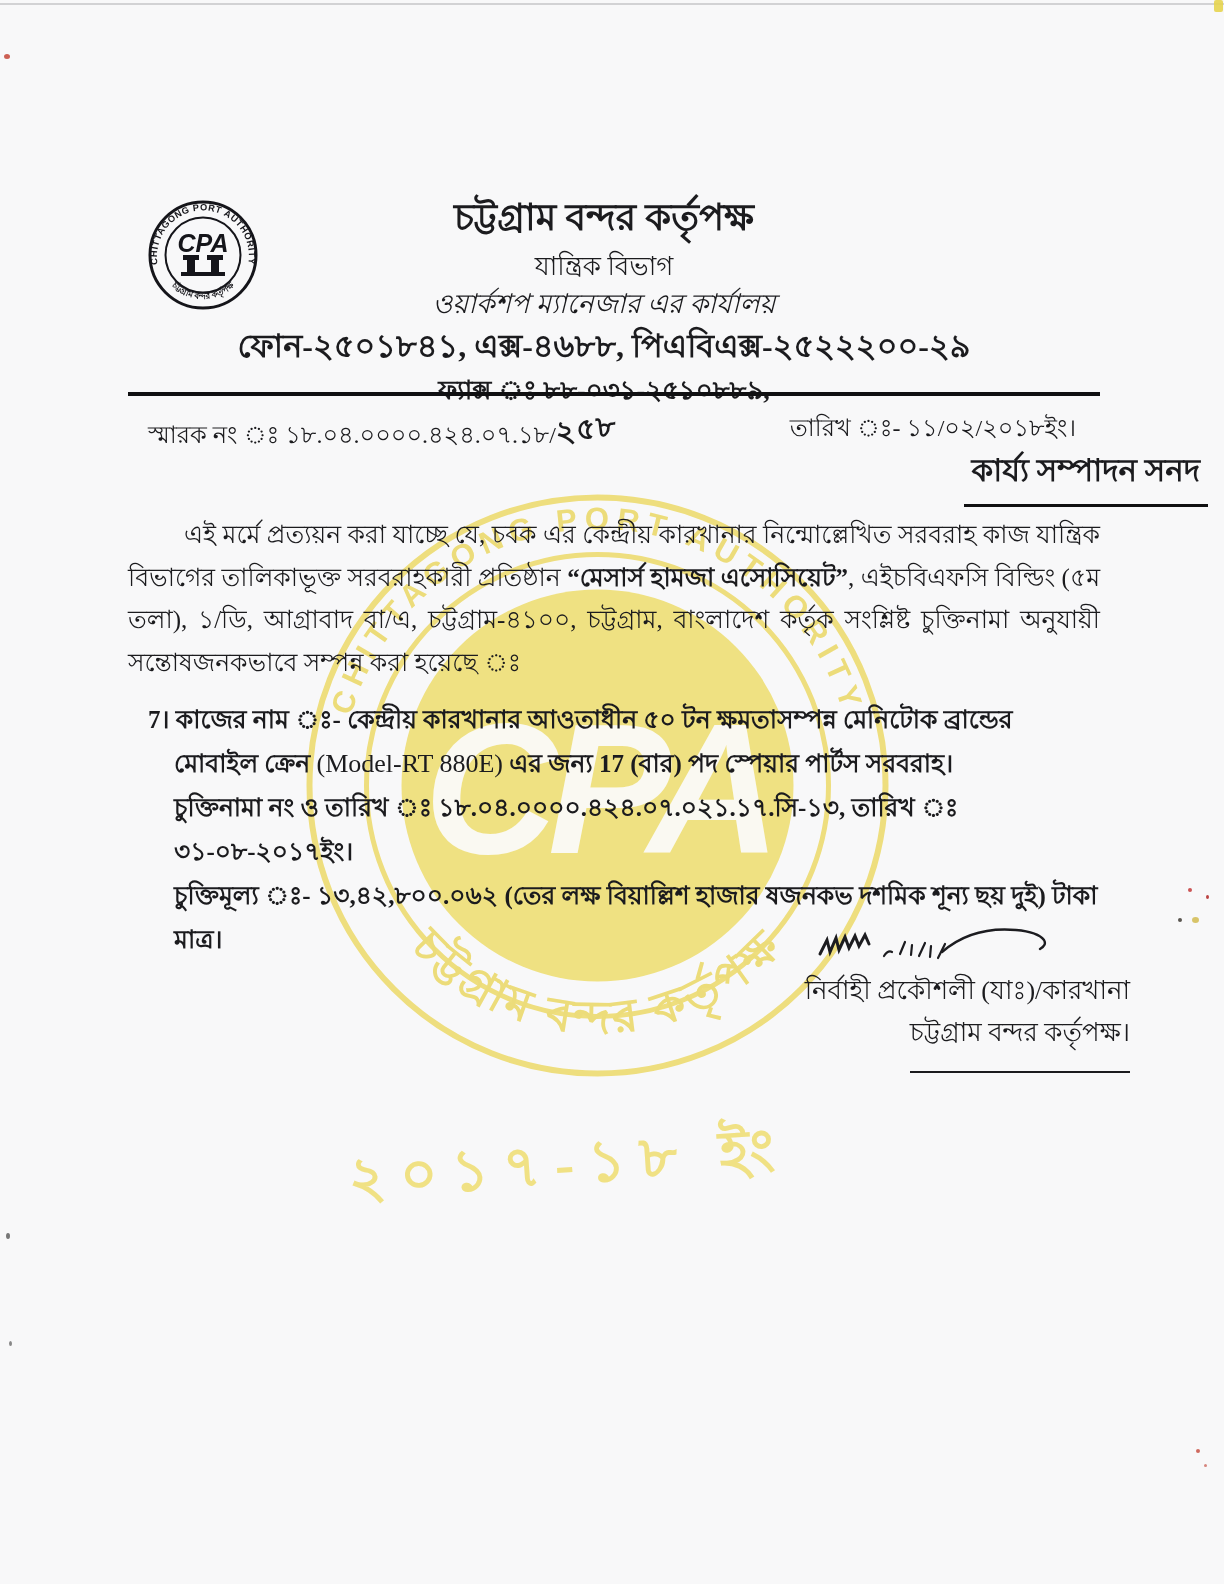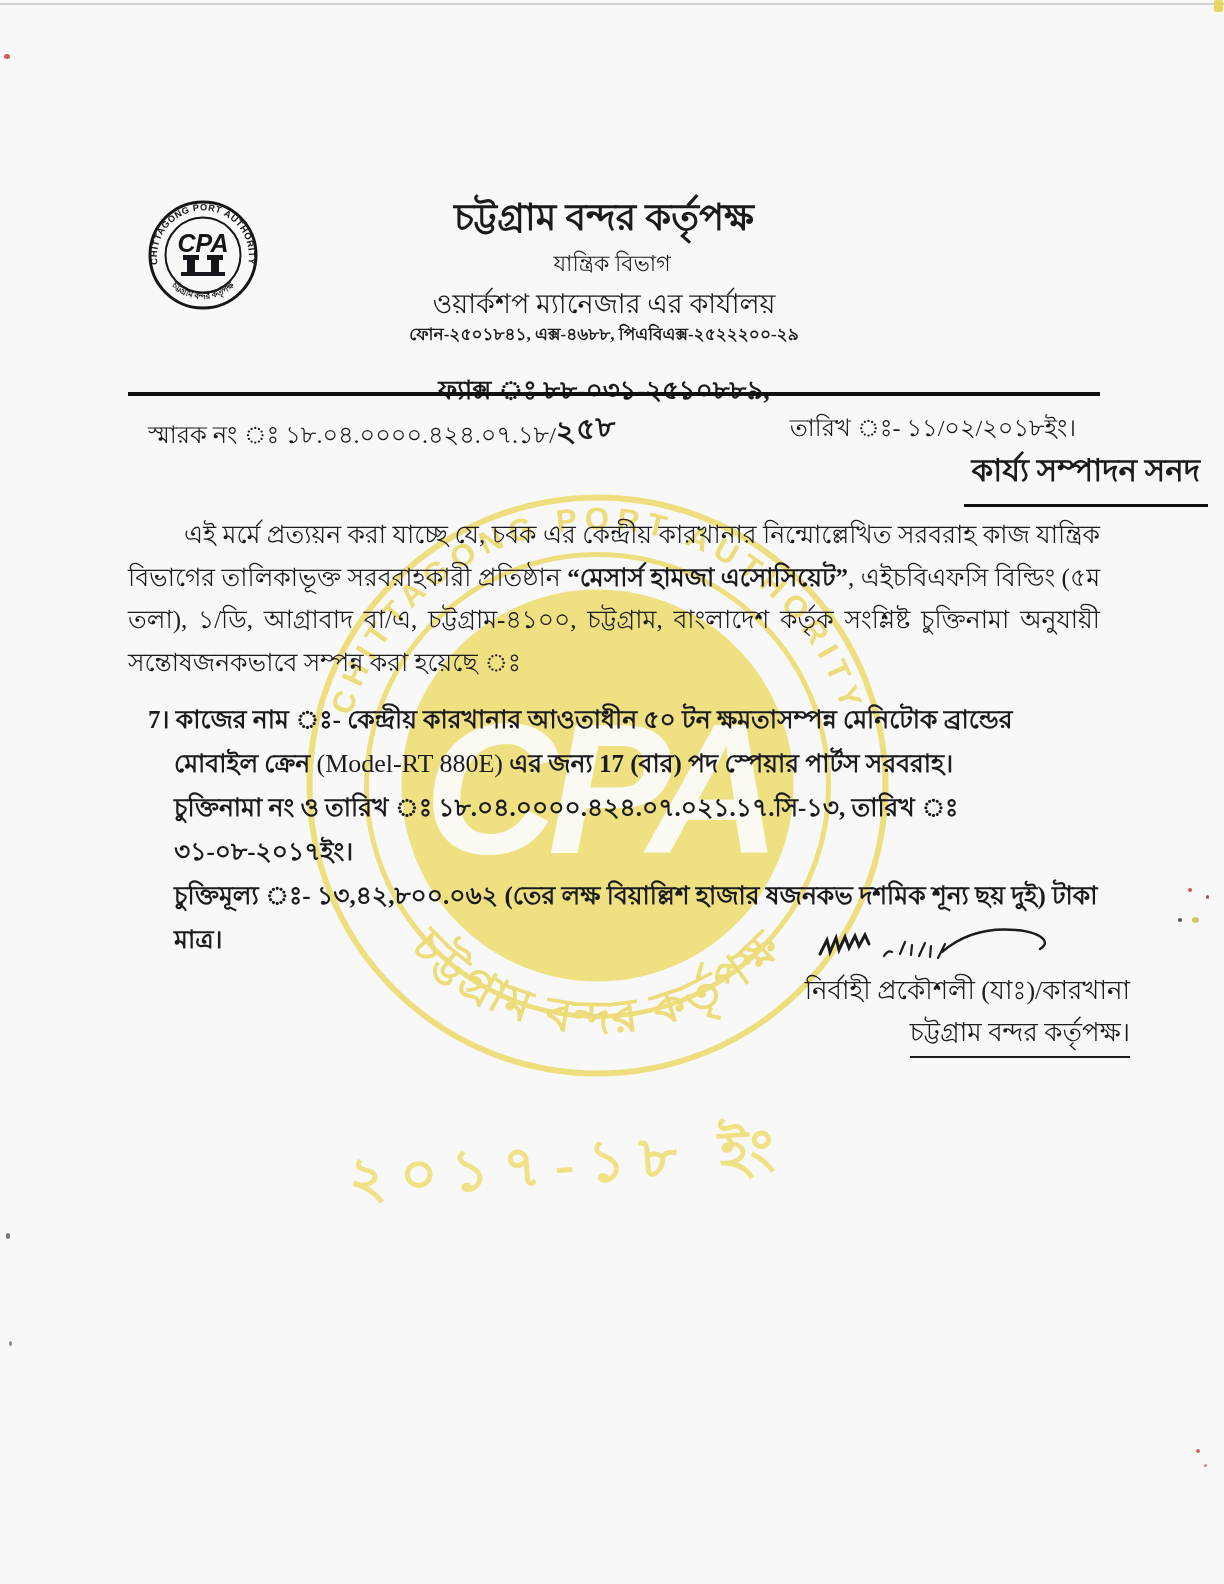--- a/index.html
+++ b/index.html
@@ -36,23 +36,23 @@
     font-size:58px;font-weight:bold;color:#f0e184;
     letter-spacing:14px;transform:rotate(-4deg);
     font-family:"Liberation Serif","DejaVu Serif",serif;
     white-space:nowrap;
   }
 
   
   .seal-logo{position:absolute;left:146px;top:198px;}
   .hdr{position:absolute;left:0;top:0;width:1208px;text-align:center;}
   .hdr-org{position:absolute;left:0;top:188px;width:100%;font-size:37px;font-weight:bold;}
-  .hdr-dept{position:absolute;left:8px;top:246px;width:100%;font-size:22px;}
-  .hdr-office{position:absolute;left:0;top:283px;width:100%;font-size:27px;}
-  .hdr-phone{position:absolute;left:0;top:321px;width:100%;font-size:17px;font-weight:bold;text-align:center;}
+  .hdr-dept{position:absolute;left:0;top:246px;width:100%;font-size:26px;}
+  .hdr-office{position:absolute;left:0;top:283px;width:100%;font-size:27px;font-style:italic;}
+  .hdr-phone{position:absolute;left:0;top:321px;width:100%;font-size:32px;font-weight:bold;text-align:center;}
   .hdr-fax{position:absolute;left:0;top:359px;width:100%;font-size:26px;font-weight:bold;margin-top:11px;}
   .rule{position:absolute;left:128px;top:392px;width:972px;height:4px;background:#101012;}
 
   
   .memo-row{position:absolute;left:148px;top:409px;width:928px;display:flex;justify-content:space-between;font-size:24px;}
   .memo-hand{display:inline-block;font-size:30px;font-weight:600;transform:rotate(-7deg) translateY(-4px);letter-spacing:1px;}
 
   
   .title-wrap{position:absolute;left:0;top:446px;width:1208px;text-align:right;}
   .doc-title{display:inline-block;font-size:31px;font-weight:bold;border-bottom:3px solid #101012;padding:0 8px 6px;}
@@ -67,21 +67,21 @@
   
   .item{position:absolute;left:148px;top:698px;width:952px;font-size:25px;line-height:44px;font-weight:bold;}
   .item .desc{padding-left:26px;text-indent:-26px;}
   .item .sub{padding-left:26px;}
   .model{font-family:"Liberation Serif","DejaVu Serif",serif;font-weight:normal;font-size:26px;}
 
   
   .sig{position:absolute;left:690px;top:916px;width:440px;text-align:right;z-index:1;}
   .sig-scribble{display:block;margin:0 auto 2px auto;transform:translateX(24px);}
   .sig-line{font-size:26px;line-height:42px;}
-  .sig-last{display:inline-block;border-bottom:2.5px solid #1b1b1e;padding-bottom:2px;}
+  .sig-last{display:inline-block;border-bottom:2.5px solid #1b1b1e;padding-bottom:17px;}
 </style>
 </head>
 <body>
 
 <div class="page">
 
   <div class="scan-topline"></div>
   <div class="speck sp-red1"></div>
   <div class="speck sp-yellow-tr"></div>
   <div class="speck sp-dark1"></div>

